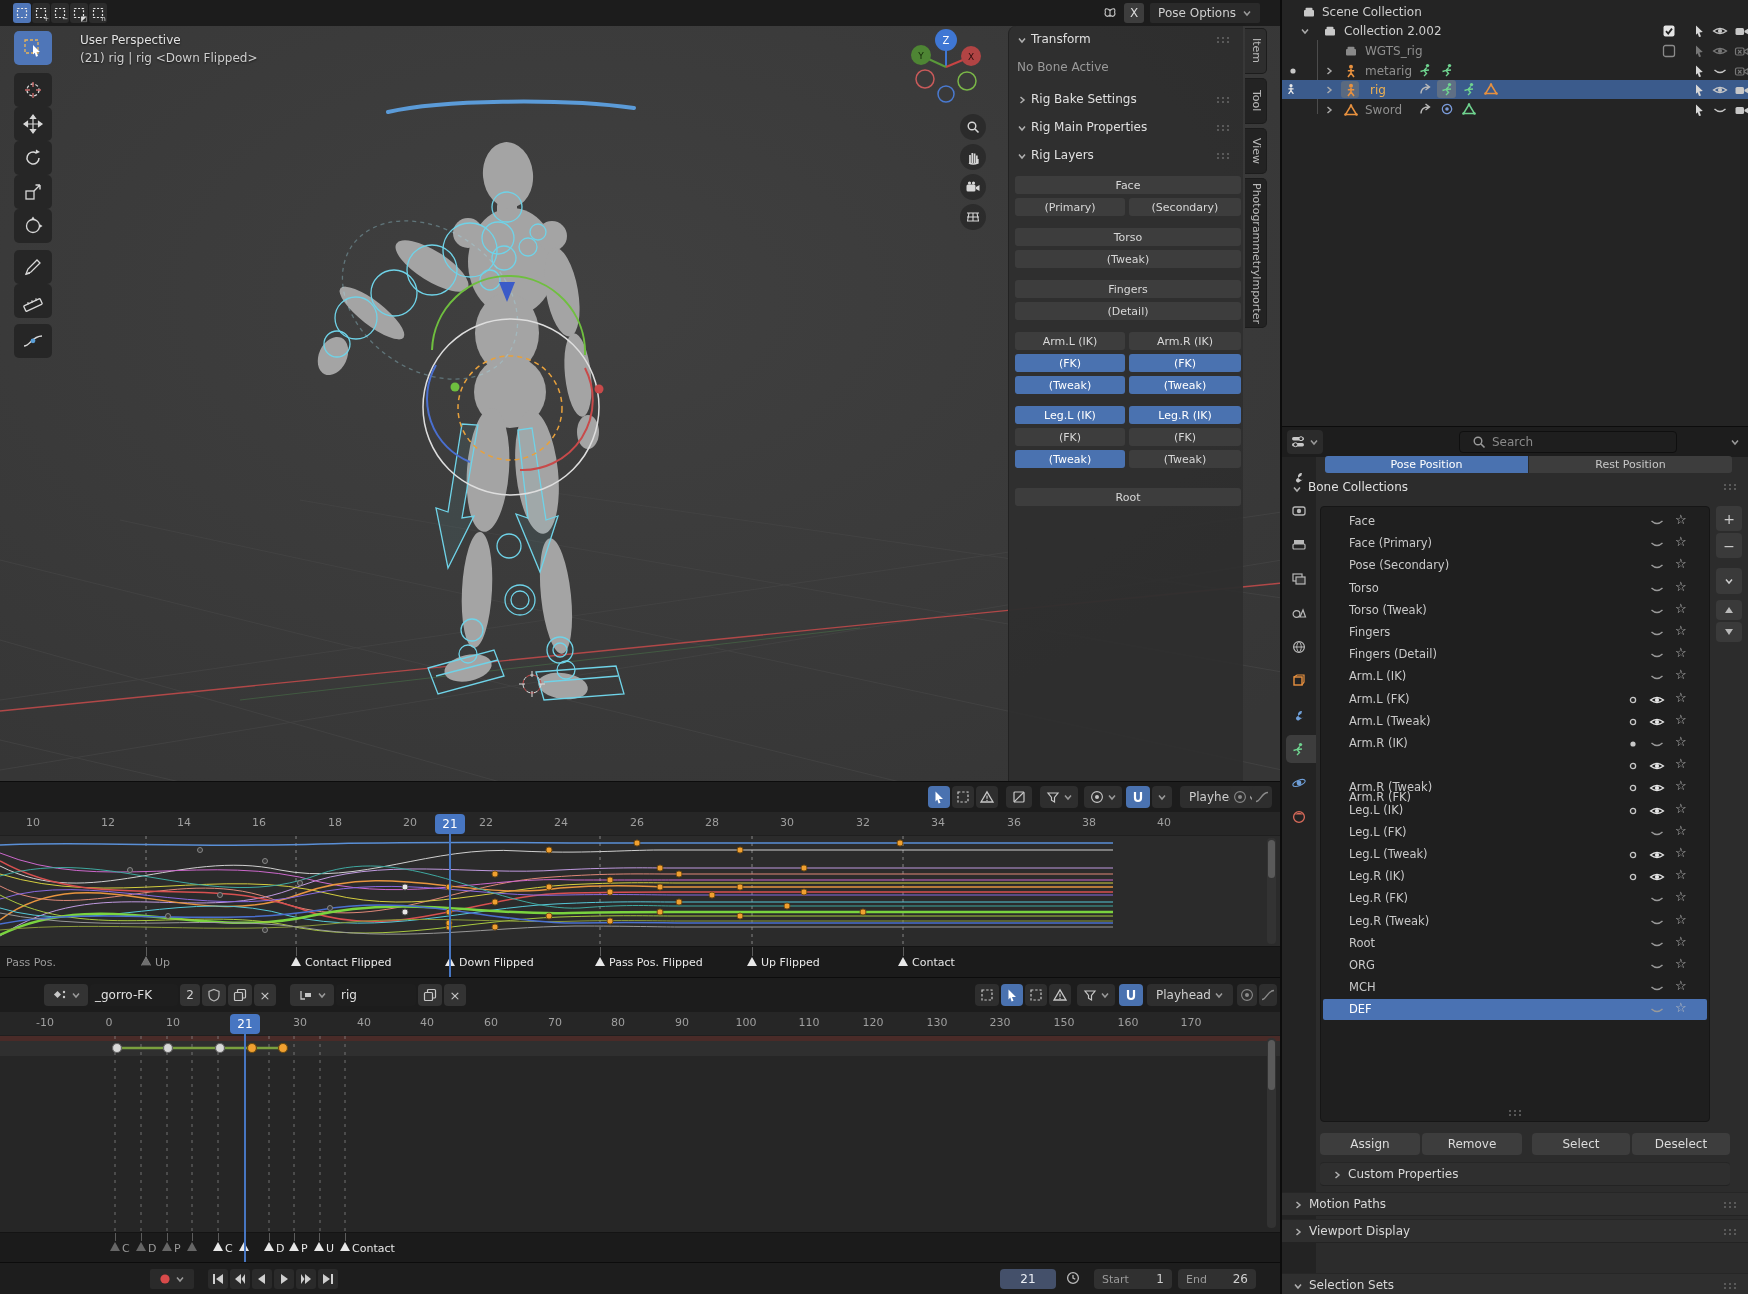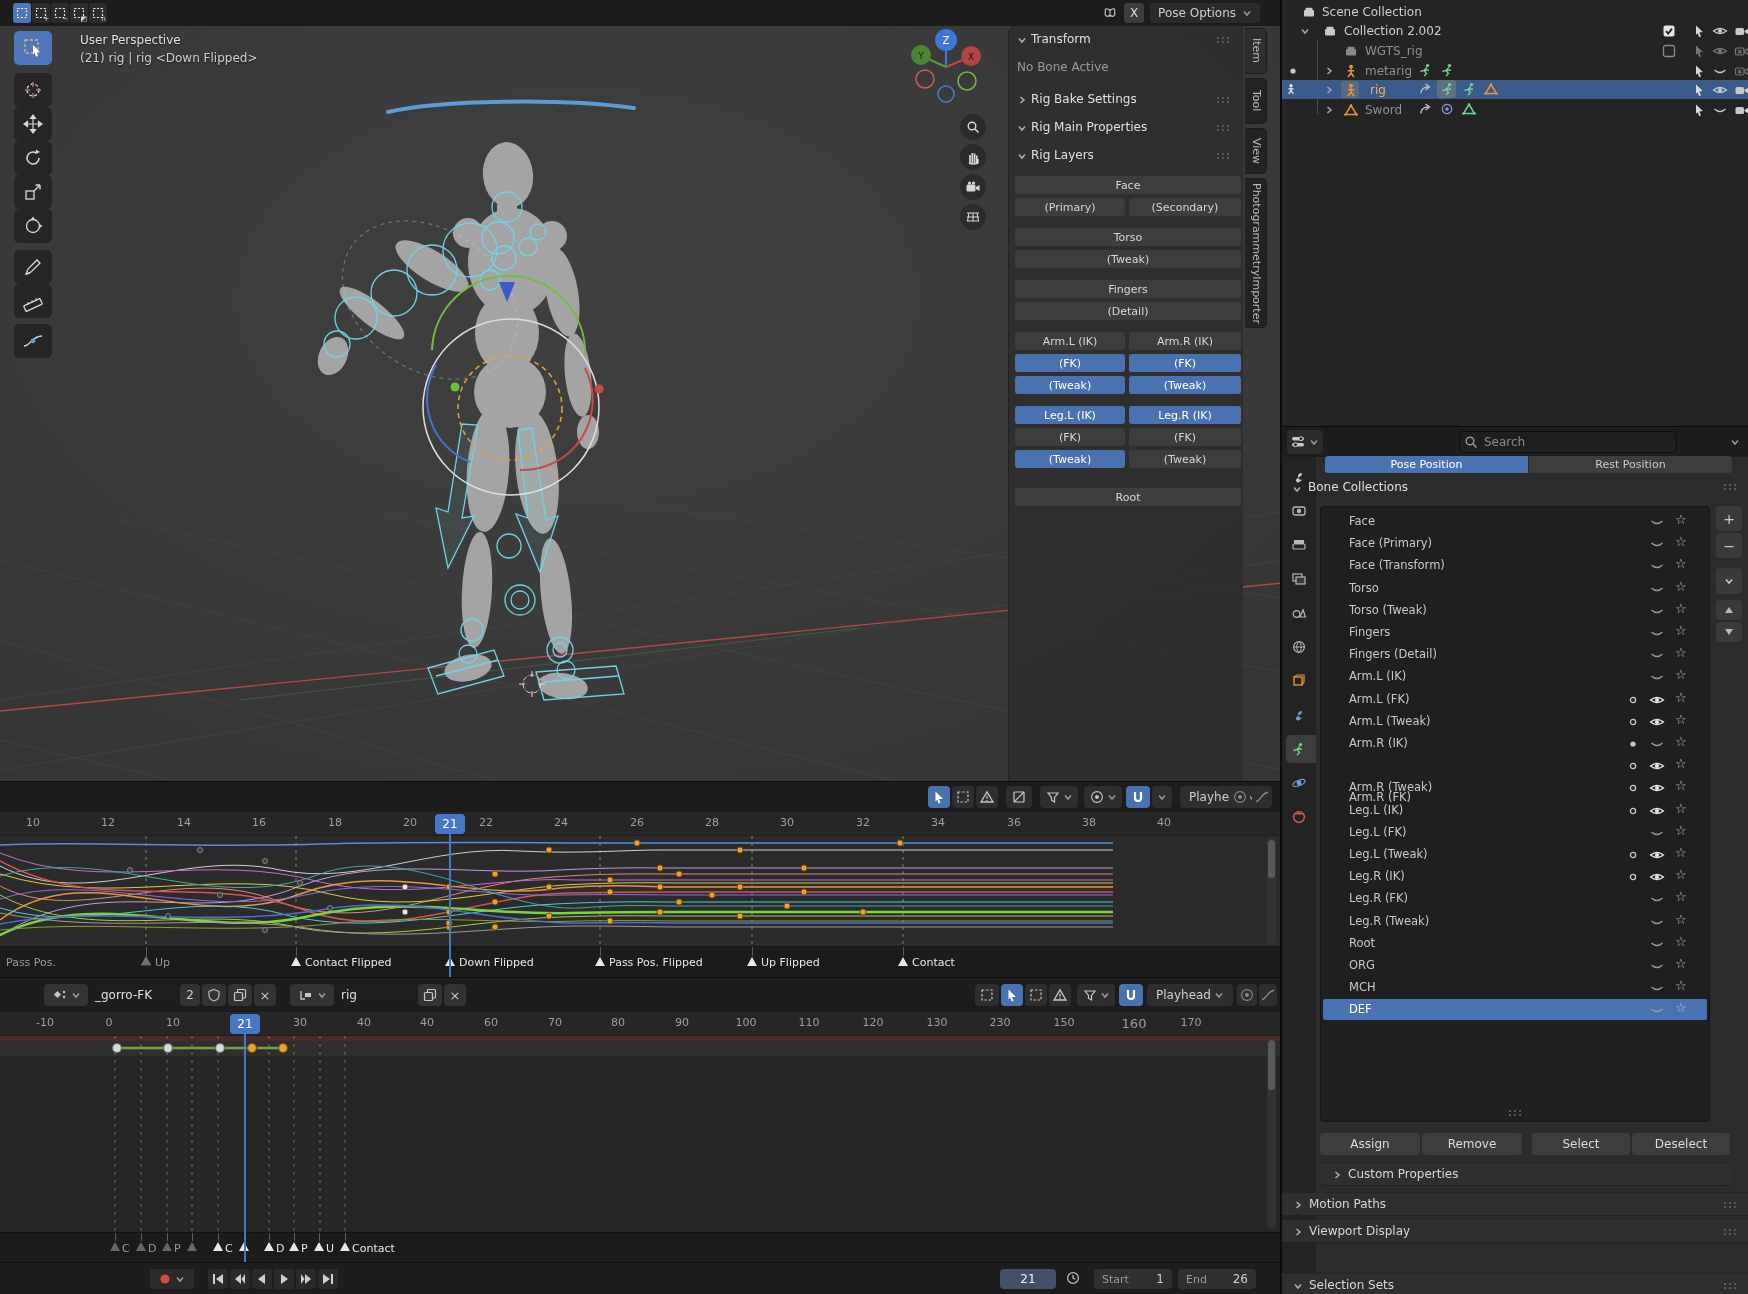--- a/index.html
+++ b/index.html
@@ -673,21 +673,21 @@
         <div style="position: absolute; left: 491px; top: 4px; transform: translateX(-50%); color: rgb(159, 159, 159); font-size: 11px;">60</div>
         <div style="position: absolute; left: 555px; top: 4px; transform: translateX(-50%); color: rgb(159, 159, 159); font-size: 11px;">70</div>
         <div style="position: absolute; left: 618px; top: 4px; transform: translateX(-50%); color: rgb(159, 159, 159); font-size: 11px;">80</div>
         <div style="position: absolute; left: 682px; top: 4px; transform: translateX(-50%); color: rgb(159, 159, 159); font-size: 11px;">90</div>
         <div style="position: absolute; left: 746px; top: 4px; transform: translateX(-50%); color: rgb(159, 159, 159); font-size: 11px;">100</div>
         <div style="position: absolute; left: 809px; top: 4px; transform: translateX(-50%); color: rgb(159, 159, 159); font-size: 11px;">110</div>
         <div style="position: absolute; left: 873px; top: 4px; transform: translateX(-50%); color: rgb(159, 159, 159); font-size: 11px;">120</div>
         <div style="position: absolute; left: 937px; top: 4px; transform: translateX(-50%); color: rgb(159, 159, 159); font-size: 11px;">130</div>
         <div style="position: absolute; left: 1000px; top: 4px; transform: translateX(-50%); color: rgb(159, 159, 159); font-size: 11px;">230</div>
         <div style="position: absolute; left: 1064px; top: 4px; transform: translateX(-50%); color: rgb(159, 159, 159); font-size: 11px;">150</div>
-        <div style="position: absolute; left: 1128px; top: 4px; transform: translateX(-50%); color: rgb(159, 159, 159); font-size: 13px; margin-left: 6px;">160</div>
+        <div style="position: absolute; left: 1128px; top: 4px; transform: translateX(-50%); color: rgb(159, 159, 159); font-size: 11px;">160</div>
         <div style="position: absolute; left: 1191px; top: 4px; transform: translateX(-50%); color: rgb(159, 159, 159); font-size: 11px;">170</div>
       </div>
     <div id="dope-content" class="abs" style="left:0;top:58px;width:1280px;height:196px;background:#262626;overflow:hidden;">
         <svg width="1280" height="196">
           <rect x="0" y="0" width="1280" height="5" fill="#4a2b28"></rect>
           <rect x="0" y="5" width="1280" height="15" fill="#2f2f2f"></rect>
           <line x1="115" x2="115" y1="0" y2="196" stroke="#9a9a9a" stroke-dasharray="3,5" stroke-width="1" opacity="0.65"></line>
           <line x1="141" x2="141" y1="0" y2="196" stroke="#9a9a9a" stroke-dasharray="3,5" stroke-width="1" opacity="0.65"></line>
           <line x1="167" x2="167" y1="0" y2="196" stroke="#9a9a9a" stroke-dasharray="3,5" stroke-width="1" opacity="0.65"></line>
           <line x1="192" x2="192" y1="0" y2="196" stroke="#9a9a9a" stroke-dasharray="3,5" stroke-width="1" opacity="0.65"></line>
@@ -1059,21 +1059,21 @@
         <svg width="16" height="14" viewBox="0 0 16 14">
           <rect x="1" y="2" width="12" height="3.4" rx="1.7" fill="#c8c8c8"></rect>
           <rect x="1" y="8" width="12" height="3.4" rx="1.7" fill="#c8c8c8"></rect>
           <circle cx="10" cy="3.7" r="2" fill="#2b2b2b" stroke="#c8c8c8"></circle>
           <circle cx="4.5" cy="9.7" r="2" fill="#2b2b2b" stroke="#c8c8c8"></circle>
         </svg>
         <svg width="10" height="10" viewBox="0 0 10 10">
           <path d="M2 3.5 L5 7 L8 3.5" stroke="#9a9a9a" stroke-width="1.5" fill="none"></path>
         </svg>
       </div>
-      <div style="position: absolute; left: 177px; top: 4px; width: 218px; height: 22px; background: rgb(30, 30, 30); border: 1px solid rgb(15, 15, 15); border-radius: 4px; display: flex; align-items: center; gap: 6px; padding: 0px 4px; color: rgb(138, 138, 138);">
+      <div style="position: absolute; left: 177px; top: 4px; width: 218px; height: 22px; background: rgb(30, 30, 30); border: 1px solid rgb(15, 15, 15); border-radius: 4px; display: flex; align-items: center; gap: 6px; padding: 0px 12px; color: rgb(138, 138, 138);">
         <svg width="14" height="14" viewBox="0 0 14 14">
           <circle cx="6" cy="6" r="3.8" fill="none" stroke="#9a9a9a" stroke-width="1.4"></circle>
           <path d="M9 9 L12.5 12.5" stroke="#9a9a9a" stroke-width="1.6"></path>
         </svg>
         <span>Search</span>
       </div>
       <div style="position: absolute; left: 448px; top: 10px;">
         <svg width="10" height="10" viewBox="0 0 10 10">
           <path d="M2 3.5 L5 7 L8 3.5" stroke="#9a9a9a" stroke-width="1.5" fill="none"></path>
         </svg>
@@ -1179,21 +1179,21 @@
         <div style="position: absolute; left: 2px; top: 26.2px; width: 384px; height: 21px; border-radius: 2px; background: transparent;">
           <div style="position: absolute; left: 26px; top: 3px; font-size: 11.5px; color: rgb(201, 201, 201);">Face (Primary)</div>
           <div style="position: absolute; left: 326px; top: 4px;">
             <svg width="16" height="14" viewBox="0 0 16 14">
               <path d="M2.5 6 Q8 11 13.5 6" stroke="#9a9a9a" fill="none" stroke-width="1.4"></path>
             </svg>
           </div>
           <div style="position: absolute; left: 352px; top: 1px; font-size: 13px; color: rgb(192, 192, 192);">☆</div>
         </div>
         <div style="position: absolute; left: 2px; top: 48.4px; width: 384px; height: 21px; border-radius: 2px; background: transparent;">
-          <div style="position: absolute; left: 26px; top: 3px; font-size: 11.5px; color: rgb(201, 201, 201);">Face (Transform)</div>
+          <div style="position: absolute; left: 26px; top: 3px; font-size: 11.5px; color: rgb(201, 201, 201);">Pose (Secondary)</div>
           <div style="position: absolute; left: 326px; top: 4px;">
             <svg width="16" height="14" viewBox="0 0 16 14">
               <path d="M2.5 6 Q8 11 13.5 6" stroke="#9a9a9a" fill="none" stroke-width="1.4"></path>
             </svg>
           </div>
           <div style="position: absolute; left: 352px; top: 1px; font-size: 13px; color: rgb(192, 192, 192);">☆</div>
         </div>
         <div style="position: absolute; left: 2px; top: 70.6px; width: 384px; height: 21px; border-radius: 2px; background: transparent;">
           <div style="position: absolute; left: 26px; top: 3px; font-size: 11.5px; color: rgb(201, 201, 201);">Torso</div>
           <div style="position: absolute; left: 326px; top: 4px;">

